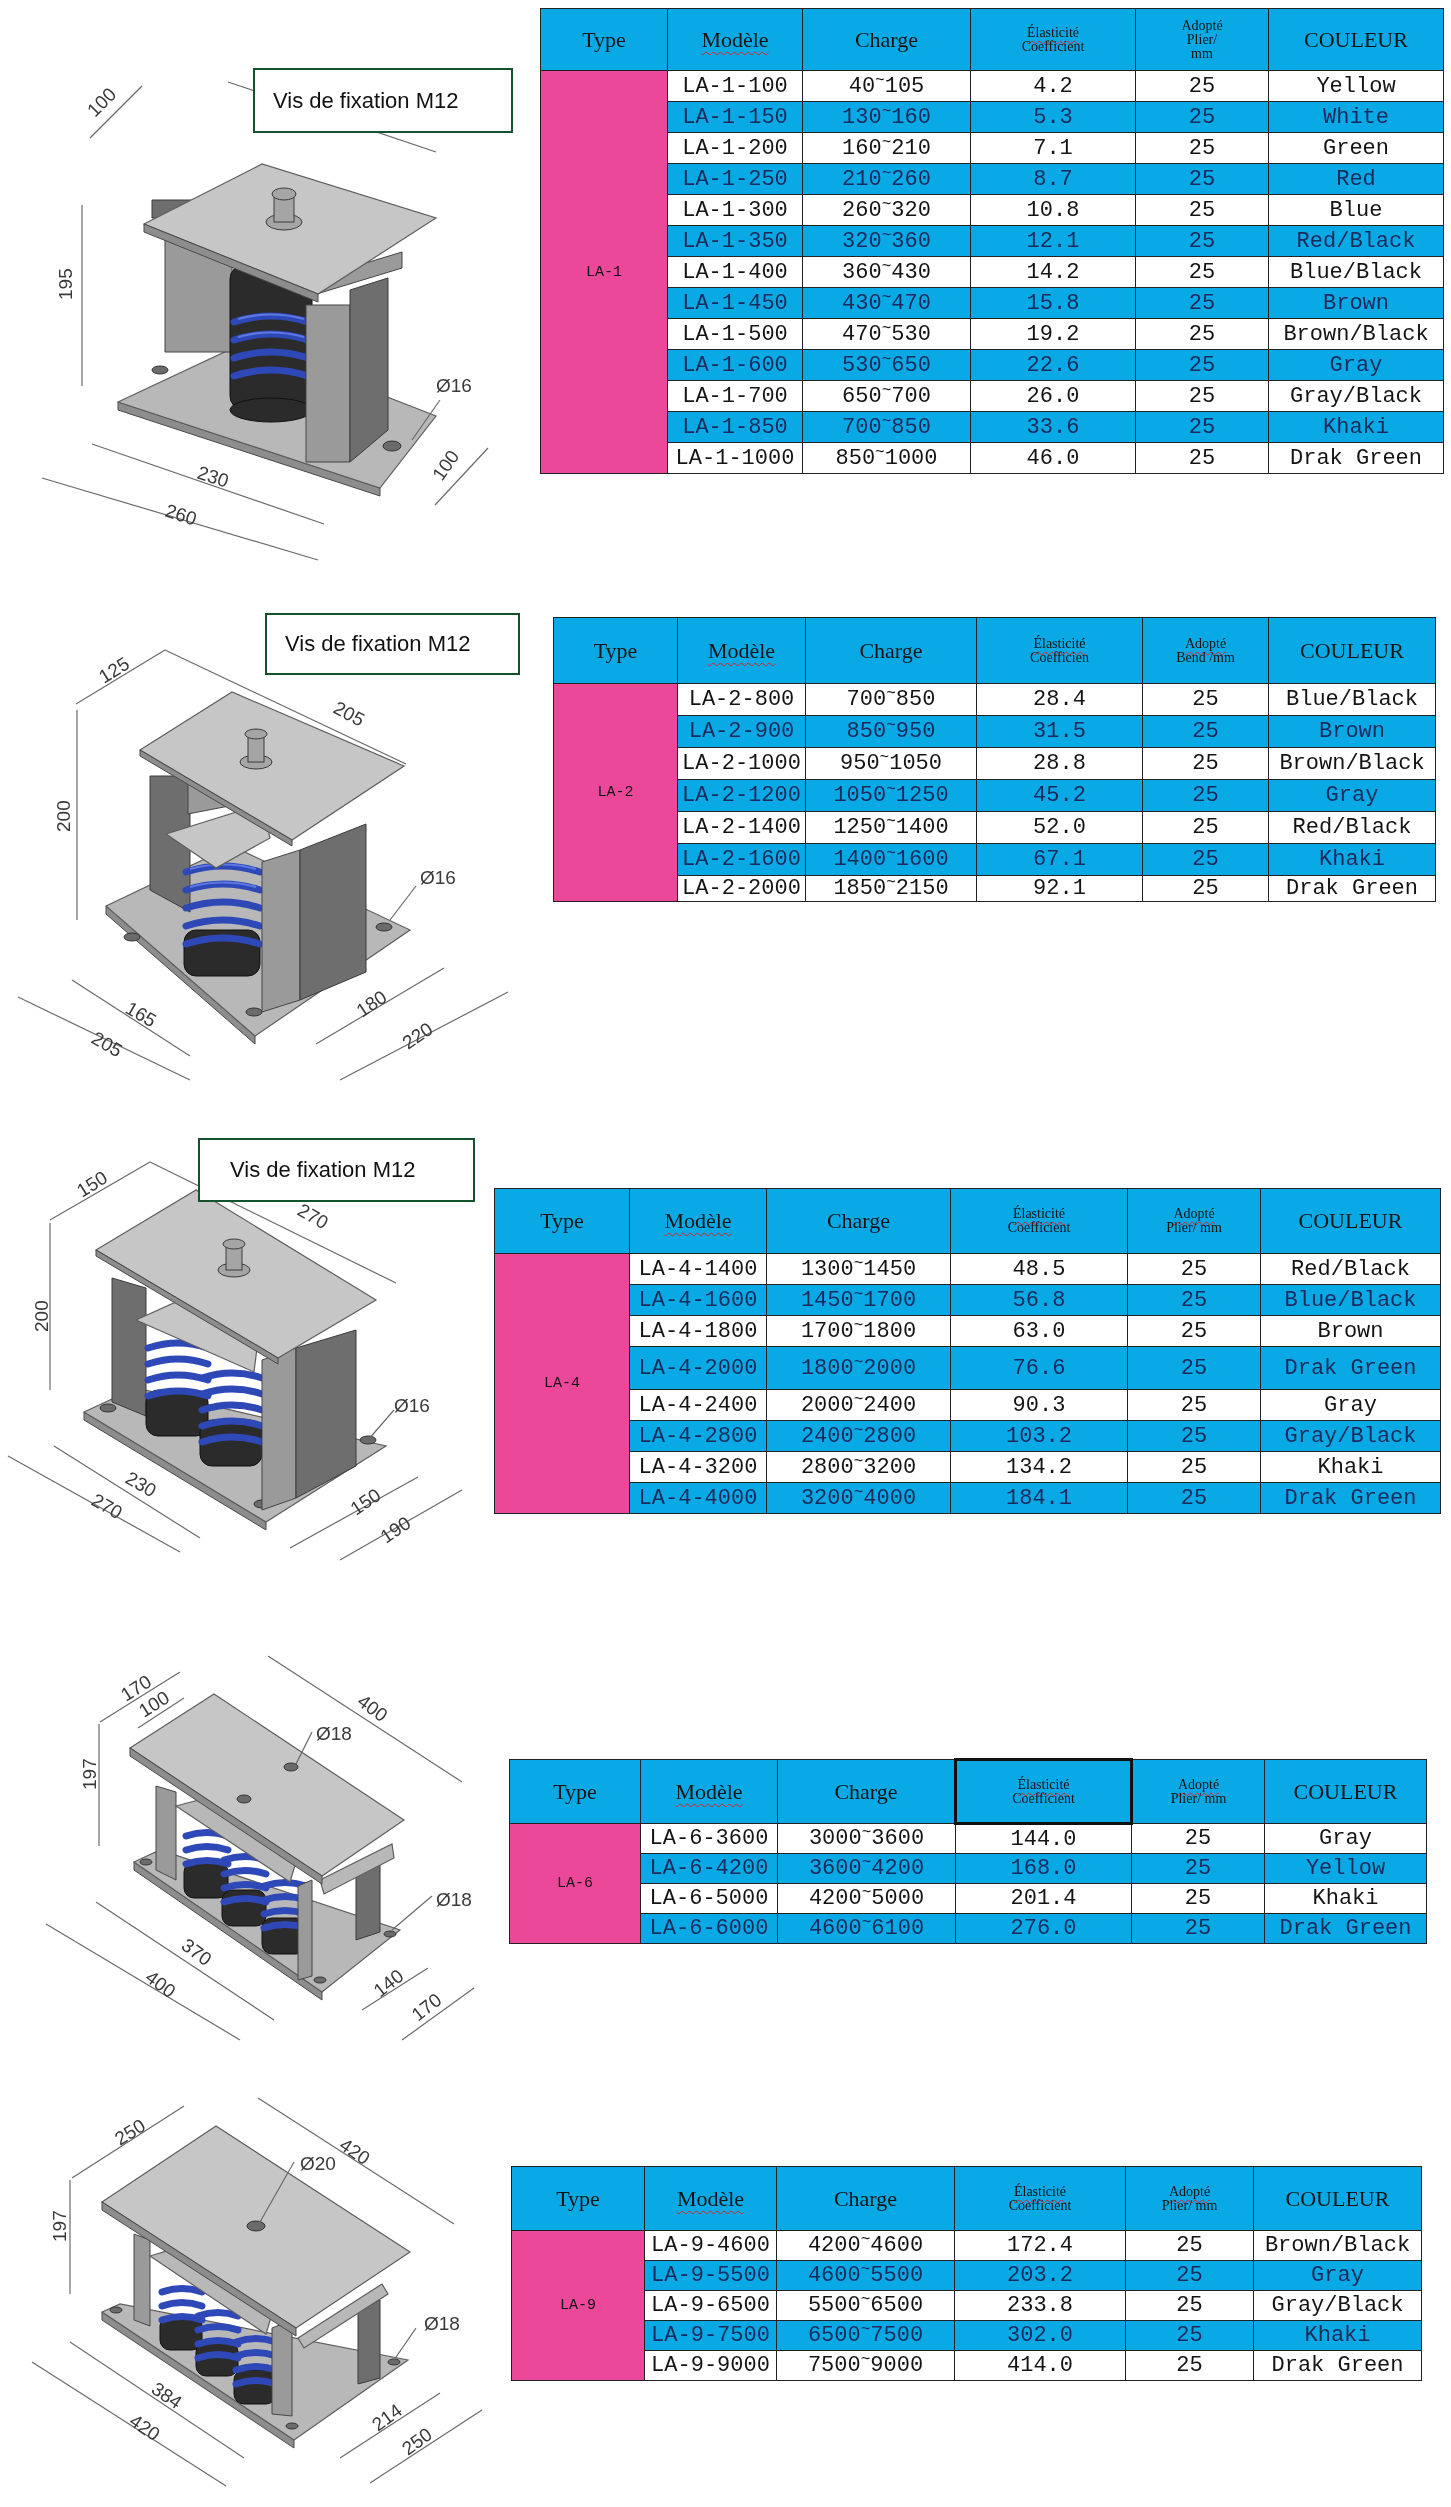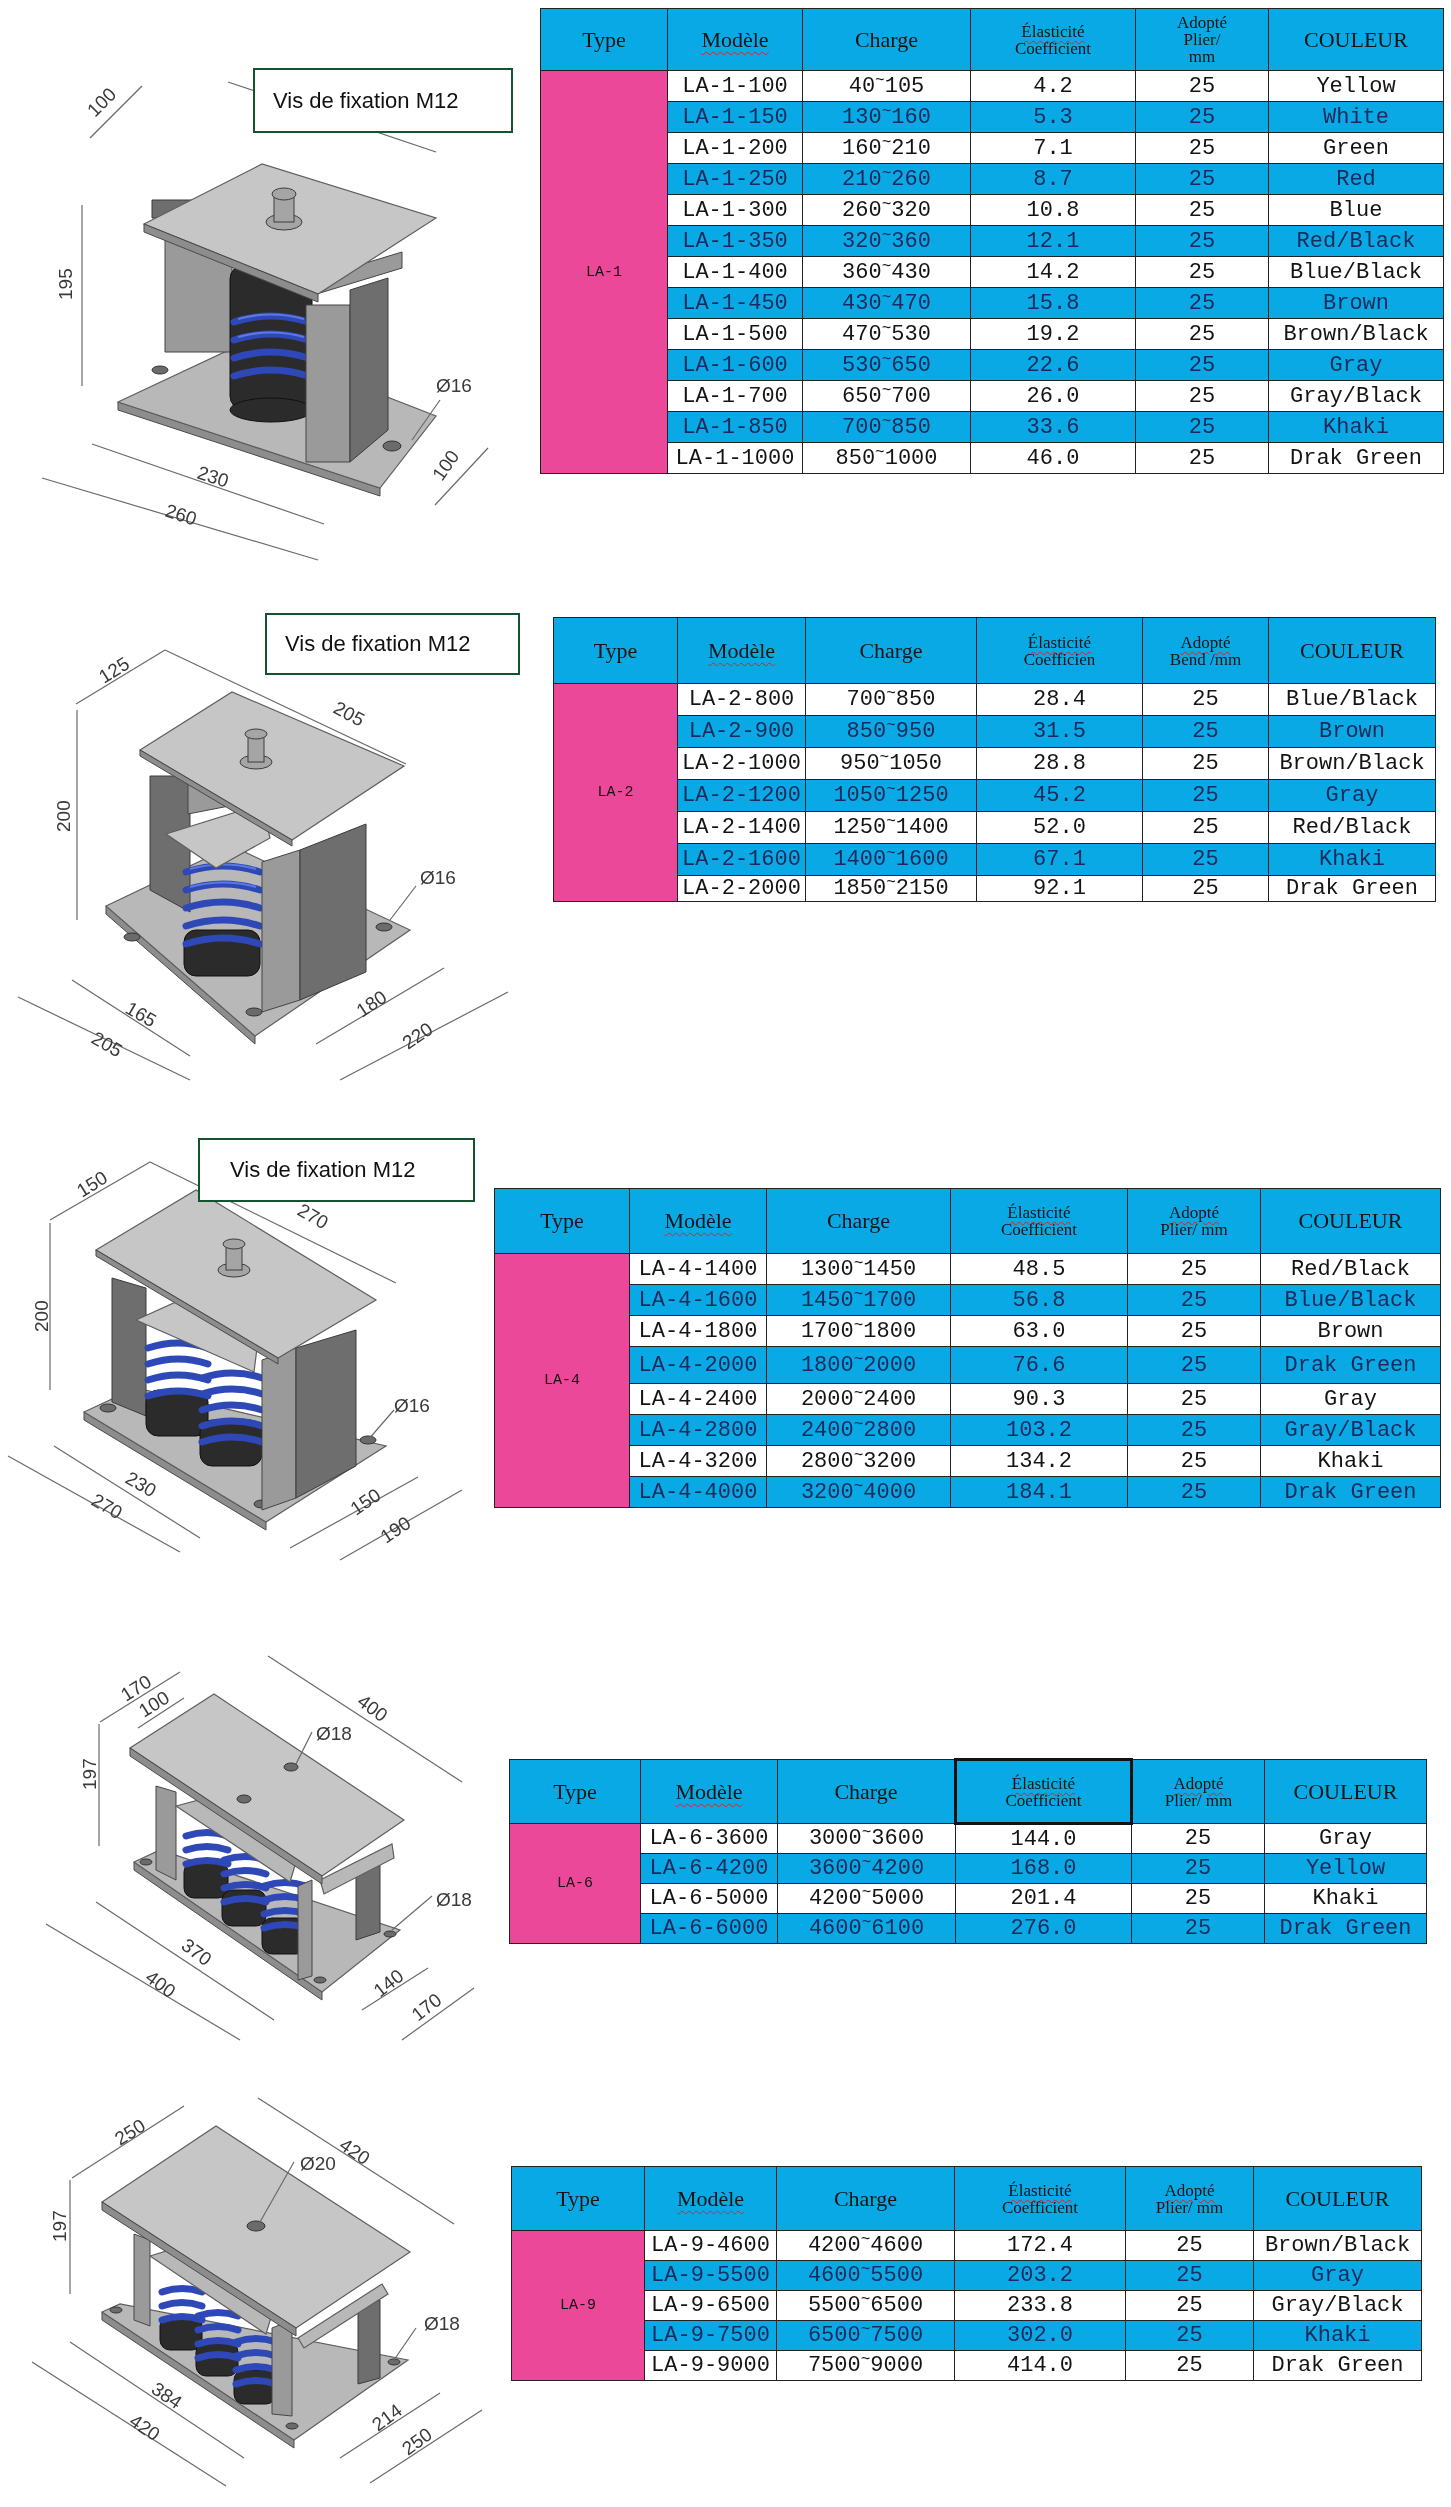--- a/index.html
+++ b/index.html
@@ -34,21 +34,21 @@
     position: absolute; border-collapse: collapse; table-layout: fixed;
     font-family: "Liberation Mono", "DejaVu Sans Mono", monospace; color: #141414;
   }
   table.spec th, table.spec td {
     border: 1.5px solid #222; padding: 0; text-align: center; white-space: nowrap; overflow: hidden;
   }
   table.spec thead th {
     background: #09a9e6; font-weight: normal; font-family: "Liberation Serif", serif;
     font-size: 22px; line-height: 1; vertical-align: middle;
   }
-  table.spec thead th .l1, table.spec thead th .l2 { display: block; font-size: 17px; }
+  table.spec thead th .l1, table.spec thead th .l2 { display: block; font-size: 14px; }
   table.spec thead th .l1 { text-decoration: underline wavy #d22; text-decoration-thickness: 1px; text-underline-offset: 3px; }
   table.spec thead th.model span { text-decoration: underline wavy #d22; text-decoration-thickness: 1px; text-underline-offset: 4px; }
   table.spec td { font-size: 22px; background: #ffffff; }
   table.spec tr.alt td.c { background: #09a9e6; color: #1a2a5a; }
   table.spec td.type { background: #ec4899; font-size: 15px; font-family: "Liberation Mono", monospace; }
   .tilde { position: relative; top: -7px; font-size: 16px; }
 </style>
 </head>
 <body>
 
@@ -430,21 +430,21 @@
           <td class="c">25</td>
           <td class="c">Blue/Black</td>
         </tr>
         <tr style="height: 31px;">
           <td class="c">LA-4-1800</td>
           <td class="c"><span>1700</span><span class="tilde">~</span><span>1800</span></td>
           <td class="c">63.0</td>
           <td class="c">25</td>
           <td class="c">Brown</td>
         </tr>
-        <tr class="alt" style="height: 37px;">
+        <tr class="alt" style="height: 43px;">
           <td class="c">LA-4-2000</td>
           <td class="c"><span>1800</span><span class="tilde">~</span><span>2000</span></td>
           <td class="c">76.6</td>
           <td class="c">25</td>
           <td class="c">Drak Green</td>
         </tr>
         <tr style="height: 31px;">
           <td class="c">LA-4-2400</td>
           <td class="c"><span>2000</span><span class="tilde">~</span><span>2400</span></td>
           <td class="c">90.3</td>

